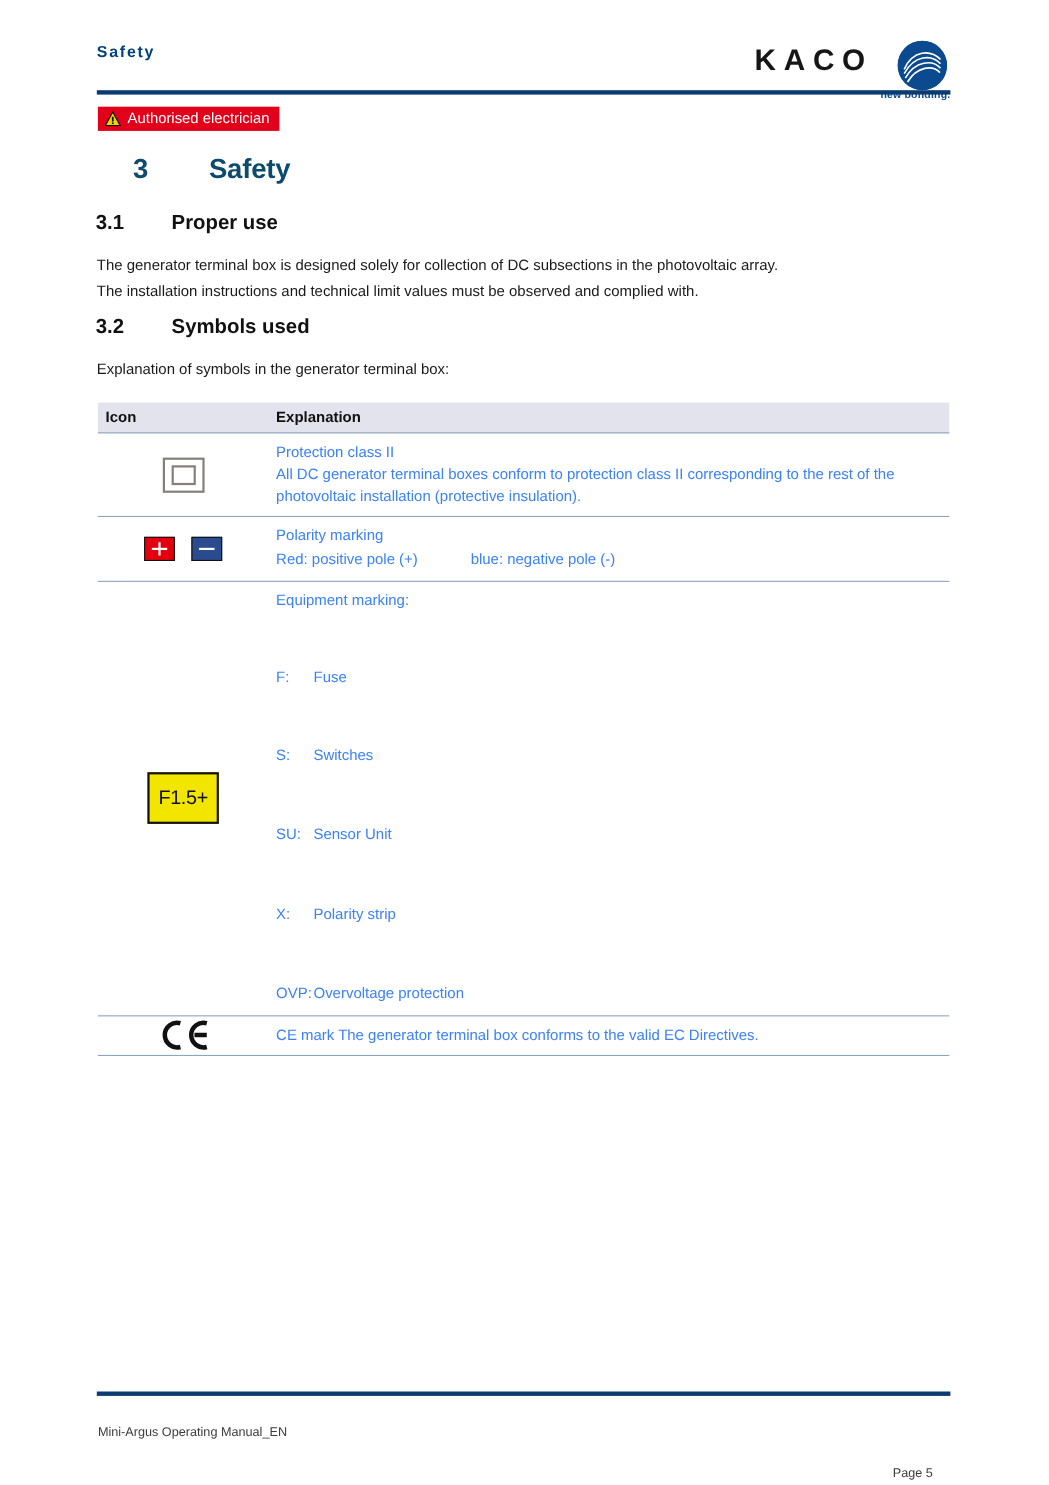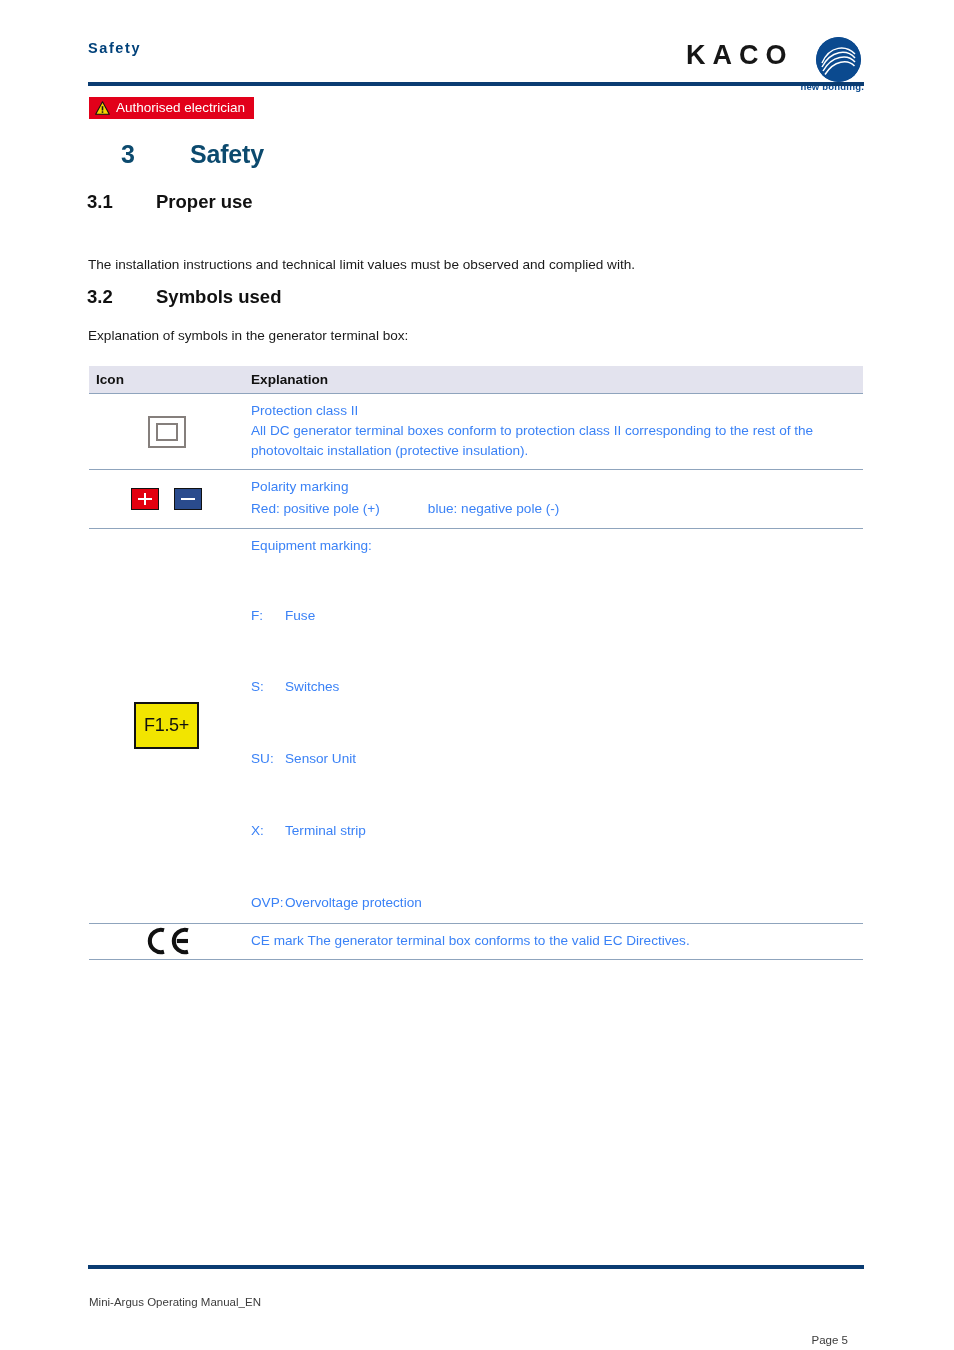--- a/index.html
+++ b/index.html
@@ -322,20 +322,21 @@
   </div>
 
   <div class="h1">
     <span class="num">3</span><span>Safety</span>
   </div>
 
   <div class="h2a">
     <span class="num">3.1</span><span>Proper use</span>
   </div>
 
+  <div class="para p1">The generator terminal box is designed solely for collection of DC subsections in the photovoltaic array.</div>
   <div class="para p2">The installation instructions and technical limit values must be observed and complied with.</div>
 
   <div class="h2b">
     <span class="num">3.2</span><span>Symbols used</span>
   </div>
 
   <div class="para p3">Explanation of symbols in the generator terminal box:</div>
 
   <div class="table">
 
@@ -374,21 +375,21 @@
         <div class="ico-eqmark">
           <span>F1.5+</span>
         </div>
       </div>
       <div class="exp-cell">
         <span class="lead">Equipment marking:</span>
         <span class="mk-list">
           <span class="mk-row"><span class="k">F:</span><span>Fuse</span></span>
           <span class="mk-row"><span class="k">S:</span><span>Switches</span></span>
           <span class="mk-row"><span class="k">SU:</span><span>Sensor Unit</span></span>
-          <span class="mk-row"><span class="k">X:</span><span>Terminal strip</span></span>
+          <span class="mk-row"><span class="k">X:</span><span>Polarity strip</span></span>
           <span class="mk-row"><span class="k-ovp">OVP:</span><span>Overvoltage protection</span></span>
         </span>
       </div>
     </div>
 
 
     <div class="t-row">
       <div class="icon-cell">
         <svg class="ico-ce" width="46" height="30" viewBox="0 0 46 30" aria-hidden="true">
           <path d="M20 4.2 A 11.2 11.2 0 1 0 20 25.8" fill="none" stroke="#111111" stroke-width="4.1"></path>

